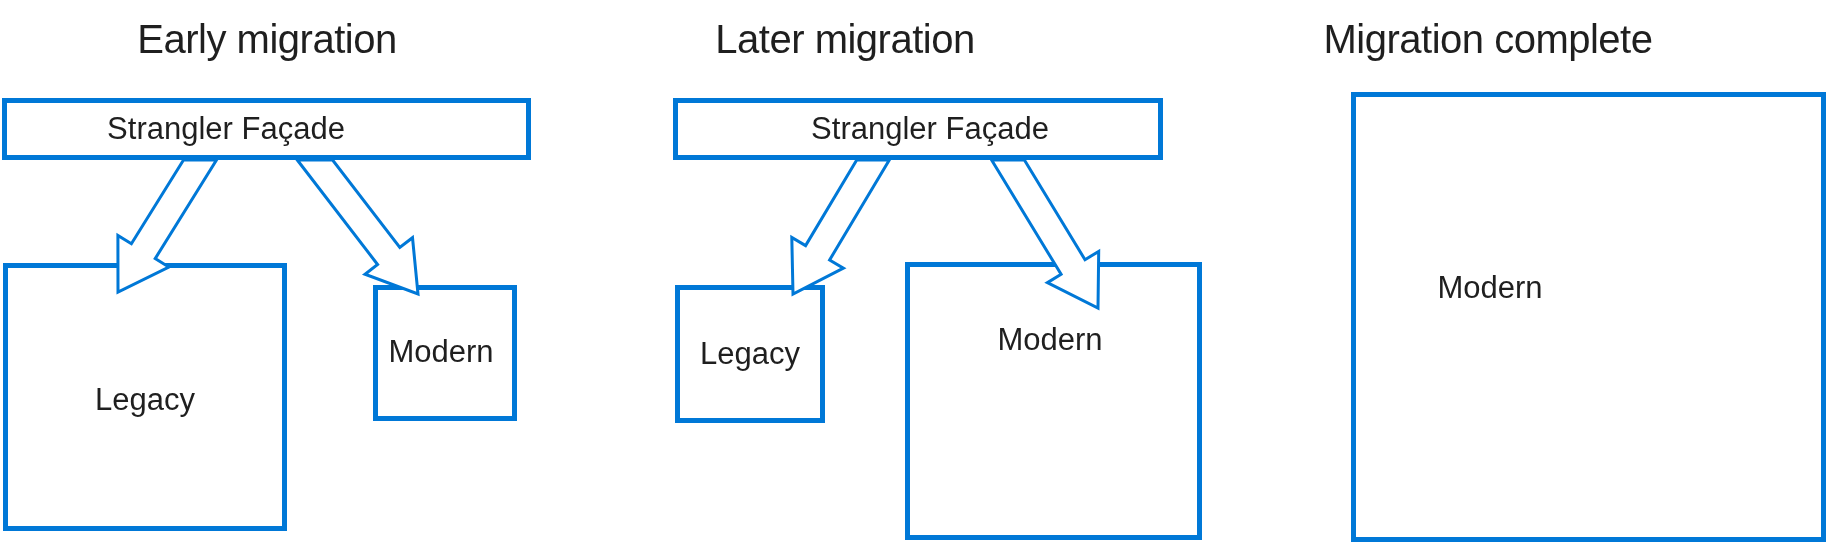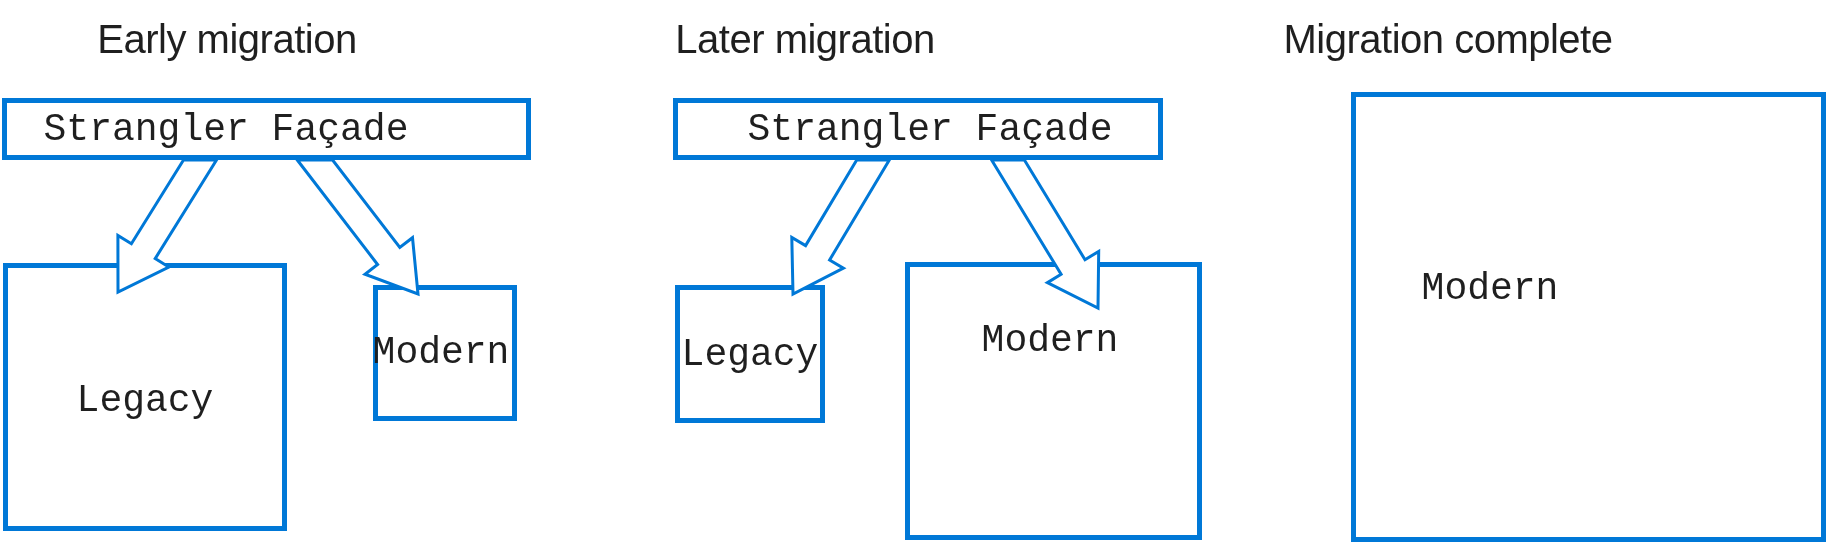--- a/index.html
+++ b/index.html
@@ -13,36 +13,36 @@
   }
   .title {
     position: absolute;
     transform: translate(-50%, -50%);
     font-size: 40px;
     font-weight: 400;
     letter-spacing: -0.5px;
     color: var(--txt, #1f1f1f);
     white-space: nowrap;
     z-index: 4;
+    margin-left: 40px;
   }
   .box {
     position: absolute;
     box-sizing: border-box;
     background: #ffffff;
     border: 5px solid var(--accent, #0078D7);
   }
   .target-box { z-index: 1; padding-left: 44px; }
   .facade-box { z-index: 3; }
   .lbl {
     position: absolute;
     transform: translate(-50%, -50%);
-    font-size: 38px;
+    font-size: 31px;
     color: var(--txt, #1f1f1f);
     white-space: nowrap;
-    font-family: Liberation Mono, monospace;
   }
   svg.arrow-layer {
     position: absolute;
     left: 0; top: 0;
     width: 1833px; height: 552px;
     z-index: 2;
     pointer-events: none;
   }
   svg.arrow-layer path {
     fill: #ffffff;

